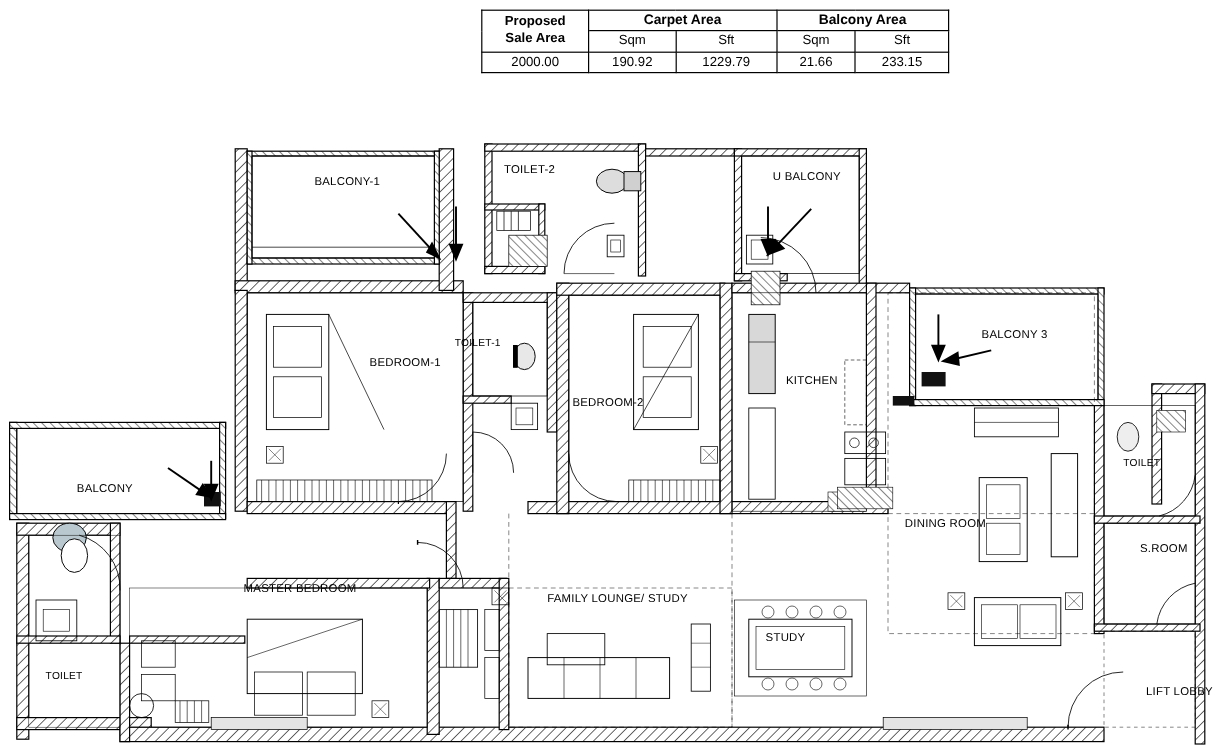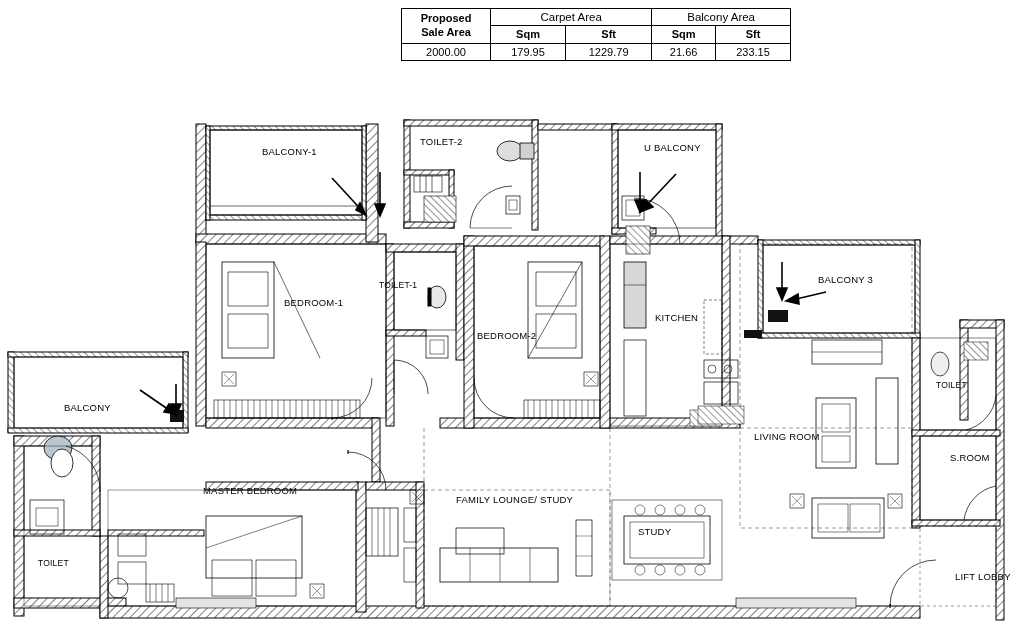--- a/index.html
+++ b/index.html
@@ -29,31 +29,31 @@
     font-size: 11px;
     background: #fff;
   }
   .area-table td, .area-table th {
     border: 1px solid #000;
     text-align: center;
     padding: 2px 3px;
     font-weight: normal;
   }
   .area-table .hd {
-    font-weight: normal;
+    font-weight: bold;
     font-size: 11.5px;
   }
   .area-table .sale-hd {
     font-weight: bold;
     line-height: 1.25;
     padding: 3px 6px;
     width: 76px;
   }
   .area-table .sub {
-    font-weight: bold;
+    font-weight: normal;
     font-size: 11px;
   }
 
   
   #plan {
     position: absolute;
     left: 0;
     top: 0;
   }
   .lbl {
@@ -78,21 +78,21 @@
       <td class="hd" colspan="2">Balcony Area</td>
     </tr>
     <tr>
       <td class="sub">Sqm</td>
       <td class="sub">Sft</td>
       <td class="sub">Sqm</td>
       <td class="sub">Sft</td>
     </tr>
     <tr>
       <td>2000.00</td>
-      <td>179.95</td>
+      <td>190.92</td>
       <td>1229.79</td>
       <td>21.66</td>
       <td>233.15</td>
     </tr>
   </tbody>
     </table>
 
   <svg id="plan" width="1024" height="629" viewBox="0 0 1024 629">
     <defs>
       <pattern id="hatch" patternUnits="userSpaceOnUse" width="6" height="6" patternTransform="rotate(45)">
@@ -411,27 +411,27 @@
         <line x1="176" y1="384" x2="176" y2="410"></line>
         <polygon points="176,416 171,404 181,404"></polygon>
       </g>
     </g>
   </svg>
 
   <div class="lbl" style="left:262px; top:146px;">BALCONY-1</div>
   <div class="lbl" style="left:420px; top:136px;">TOILET-2</div>
   <div class="lbl" style="left:644px; top:142px;">U BALCONY</div>
   <div class="lbl" style="left:818px; top:274px;">BALCONY 3</div>
-  <div class="lbl" style="left:284px; top:297px;">BEDROOM-1</div>
+  <div class="lbl" style="left:308px; top:297px;">BEDROOM-1</div>
   <div class="lbl sm" style="left:379px; top:280px;">TOILET-1</div>
   <div class="lbl" style="left:477px; top:302px;margin-top:28px;">BEDROOM-2</div>
   <div class="lbl" style="left:655px; top:312px;">KITCHEN</div>
   <div class="lbl" style="left:64px; top:381px;margin-top:21px;">BALCONY</div>
   <div class="lbl sm" style="left:936px; top:380px;">TOILET</div>
-  <div class="lbl" style="left:754px; top:431px;">LIVING ROOM</div>
+  <div class="lbl" style="left:754px; top:431px;">DINING ROOM</div>
   <div class="lbl" style="left:950px; top:452px;text-align:right;">S.ROOM</div>
   <div class="lbl" style="left:203px; top:485px;">MASTER BEDROOM</div>
   <div class="lbl" style="left:456px; top:494px;">FAMILY LOUNGE/ STUDY</div>
   <div class="lbl" style="left:638px; top:526px;">STUDY</div>
   <div class="lbl sm" style="left:38px; top:558px;">TOILET</div>
   <div class="lbl" style="left:955px; top:571px;">LIFT LOBBY</div>
 
 </div>
 
 </body></html>

